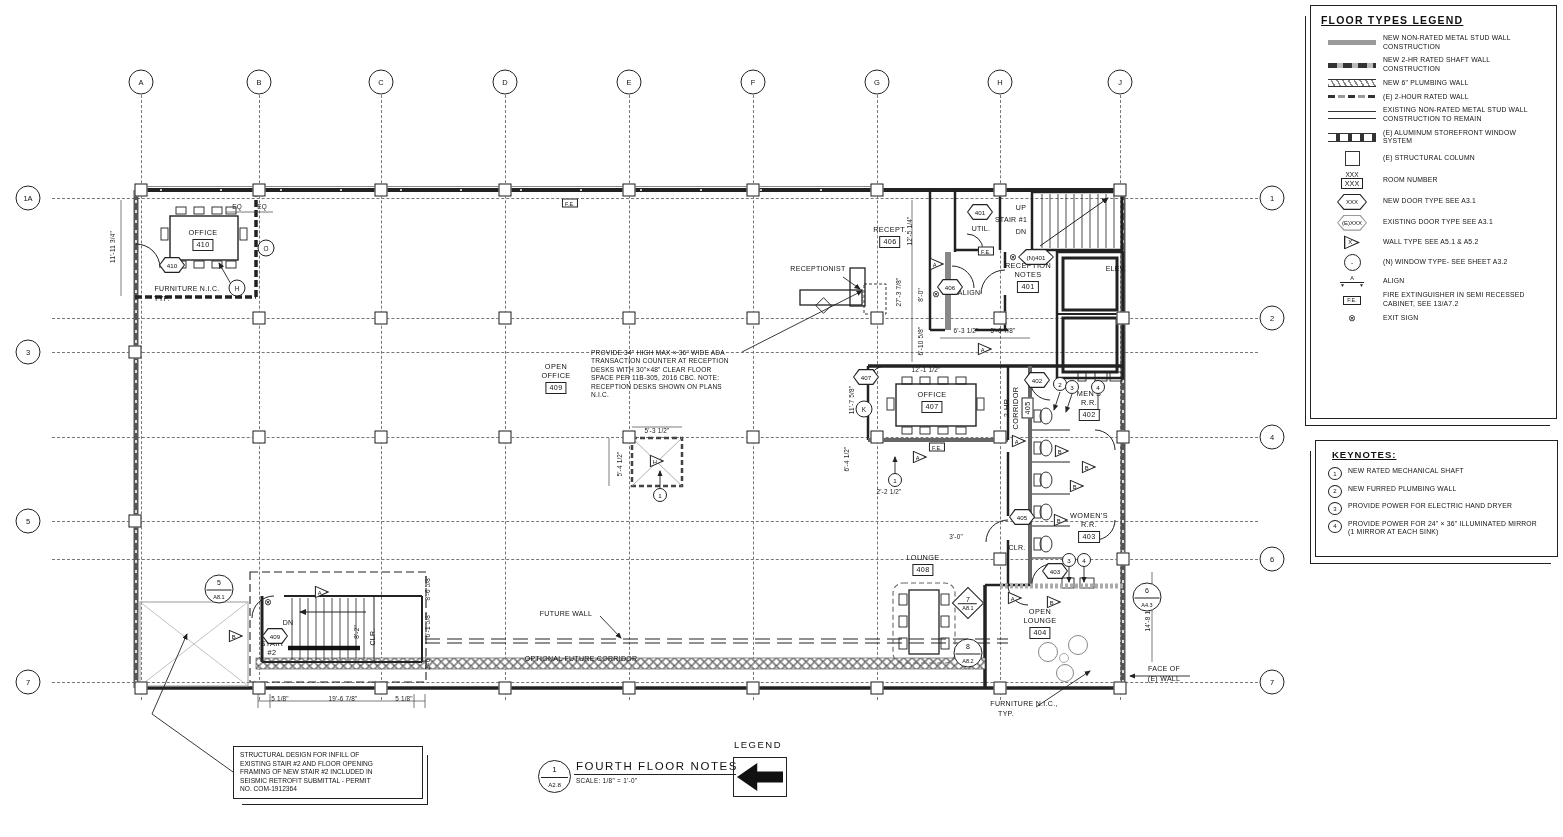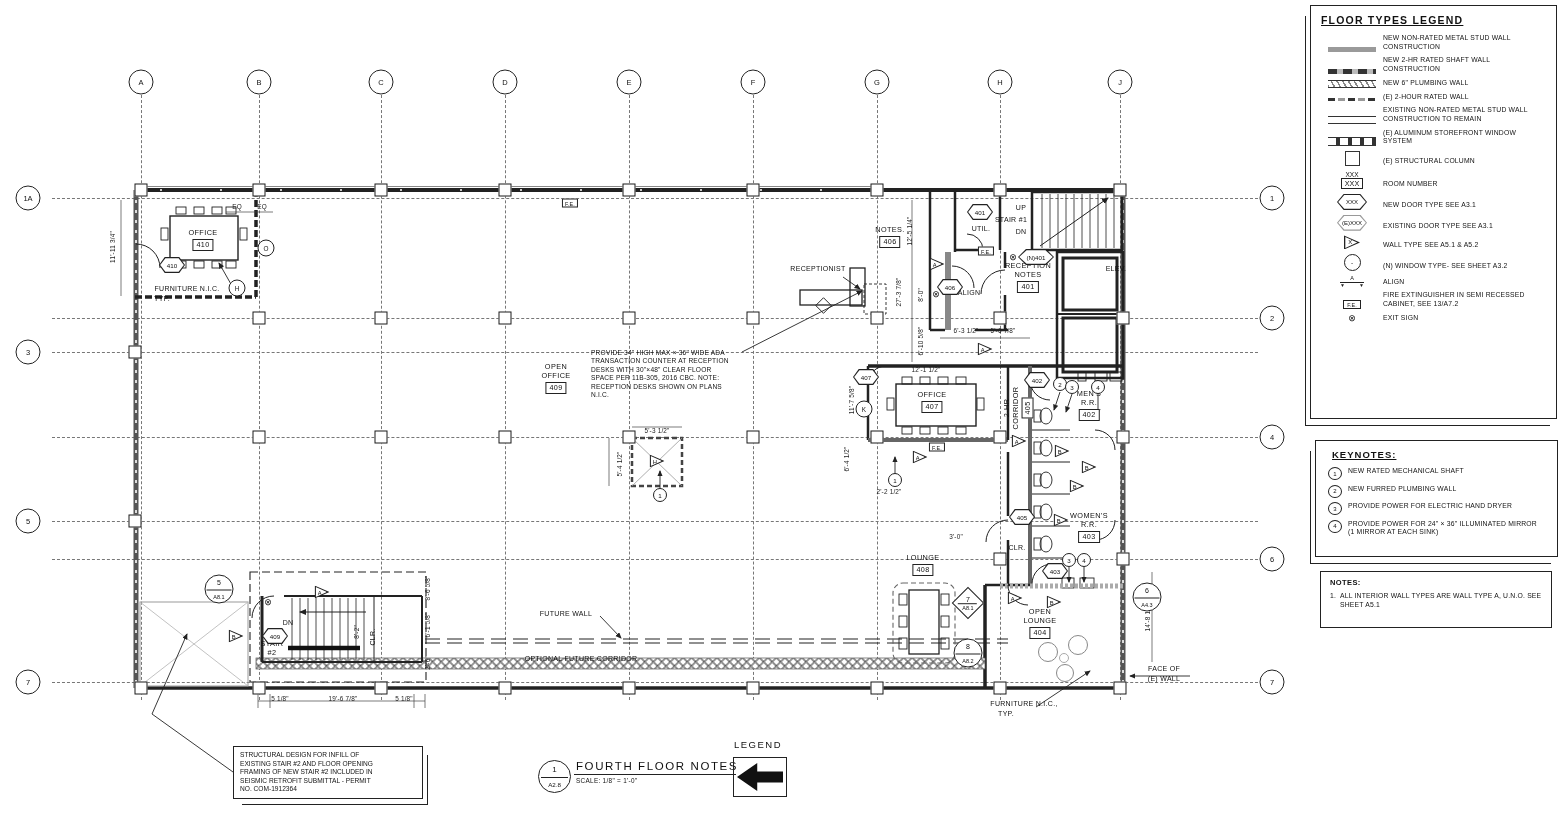--- a/index.html
+++ b/index.html
@@ -52,21 +52,21 @@
   .febox{position:absolute;transform:translate(-50%,-50%);border:1px solid #222;background:#fff;
          font-size:5.4px;padding:.5px 2px;letter-spacing:.2px;z-index:7}
   .exit{position:absolute;transform:translate(-50%,-50%);font-size:9px;color:#111;z-index:7;line-height:1}
 
   
   .panel{position:absolute;border:1.4px solid #222;background:#fff;z-index:8}
   .panel::after{content:"";position:absolute;left:-6px;bottom:-8px;top:10px;right:6px;
                 border-left:1.1px solid #222;border-bottom:1.1px solid #222;pointer-events:none}
   #legend{left:1310px;top:5px;width:247px;height:414px;padding:8px 10px;box-sizing:border-box}
   #legend h1{margin:0 0 8px 0;font-size:10.5px;letter-spacing:1.2px;text-decoration:underline;font-weight:bold}
-  .lg-row{display:flex;align-items:flex-end;margin-bottom:4.8px}
+  .lg-row{display:flex;align-items:center;margin-bottom:4.8px}
   .lg-sym{width:62px;flex:0 0 62px;display:flex;justify-content:center;align-items:center}
   .lg-txt{flex:1;font-size:6.8px;line-height:1.3;letter-spacing:.2px}
   .s-bar{width:48px}
   .sym-wall-new{height:5px;background:#9a9a9a}
   .sym-wall-shaft{height:5px;background:repeating-linear-gradient(90deg,#333 0 9px,#bbb 9px 15px)}
   .sym-wall-plumbing{height:6px;border-top:1px solid #333;border-bottom:1px solid #333;
      background:repeating-linear-gradient(60deg,#888 0 1.5px,#fff 1.5px 5px)}
   .sym-wall-2hr{height:3px;background:repeating-linear-gradient(90deg,#333 0 7px,#fff 7px 10px,#999 10px 17px,#fff 17px 20px)}
   .sym-wall-existing{height:6px;border-top:1.4px solid #333;border-bottom:1.4px solid #333}
   .sym-storefront{height:7px;border-top:1px solid #333;border-bottom:1px solid #333;
@@ -420,21 +420,21 @@
       <div class="room" style="left: 203px; top: 229px;">
         <div>OFFICE</div>
         <div class="numbox">410</div>
       </div>
       <div class="room" style="left: 556px; top: 363px;">
         <div>OPEN</div>
         <div>OFFICE</div>
         <div class="numbox">409</div>
       </div>
       <div class="room" style="left: 890px; top: 226px;">
-        <div>NOTES.</div>
+        <div>RECEPT.</div>
         <div class="numbox">406</div>
       </div>
       <div class="room" style="left: 1028px; top: 262px;">
         <div>RECEPTION</div>
         <div>NOTES</div>
         <div class="numbox">401</div>
       </div>
       <div class="room" style="left: 932px; top: 391px;">
         <div>OFFICE</div>
         <div class="numbox">407</div>
@@ -774,29 +774,20 @@
           <div class="kn-num">3</div>
           <div class="kn-txt">PROVIDE POWER FOR ELECTRIC HAND DRYER</div>
         </div>
         <div class="kn-row">
           <div class="kn-num">4</div>
           <div class="kn-txt">PROVIDE POWER FOR 24" × 36" ILLUMINATED MIRROR (1 MIRROR AT EACH SINK)</div>
         </div>
       </div>
   </div>
 
-  <div id="notes" class="panel">
-    <h1>NOTES:</h1>
-    <div id="note-items">
-        <div class="nt-row">
-          <div class="n">1.</div>
-          <div>ALL INTERIOR WALL TYPES ARE WALL TYPE A, U.N.O. SEE SHEET A5.1</div>
-        </div>
-      </div>
-  </div>
 
   <div id="titleblock">
     <div class="tb-circ">
       <div class="t">1</div>
       <div class="b">A2.8</div>
     </div>
     <div class="tb-title">FOURTH FLOOR NOTES</div>
     <div class="tb-rule"></div>
     <div class="tb-scale">SCALE: 1/8" = 1'-0"</div>
   </div>

